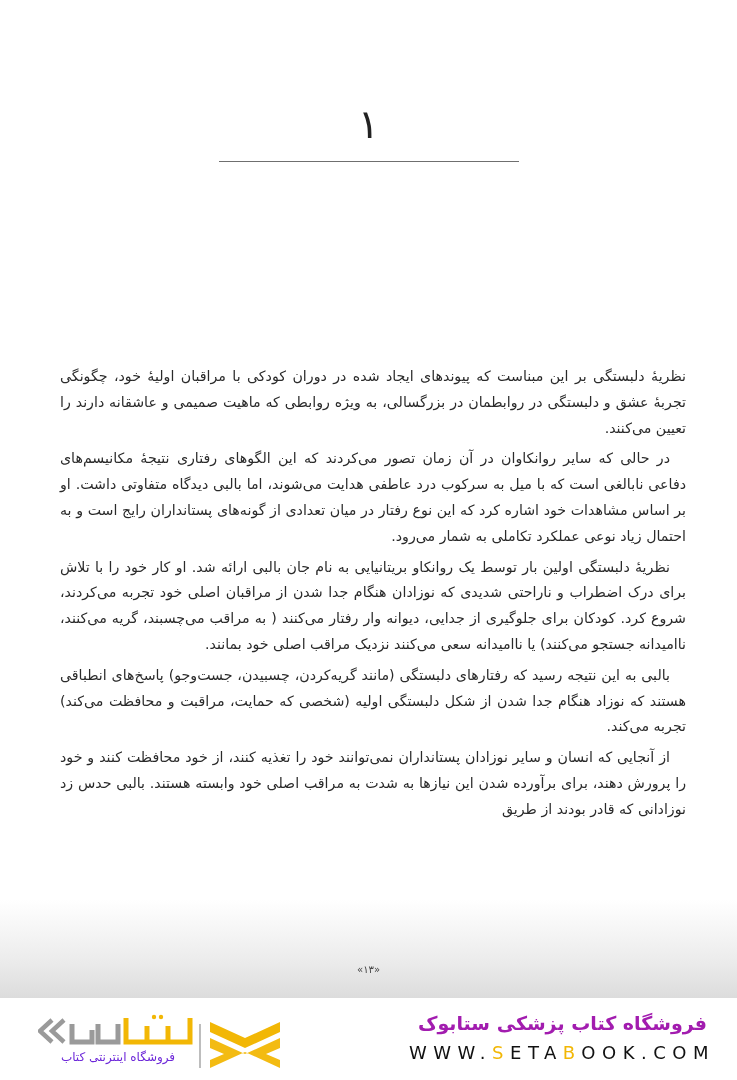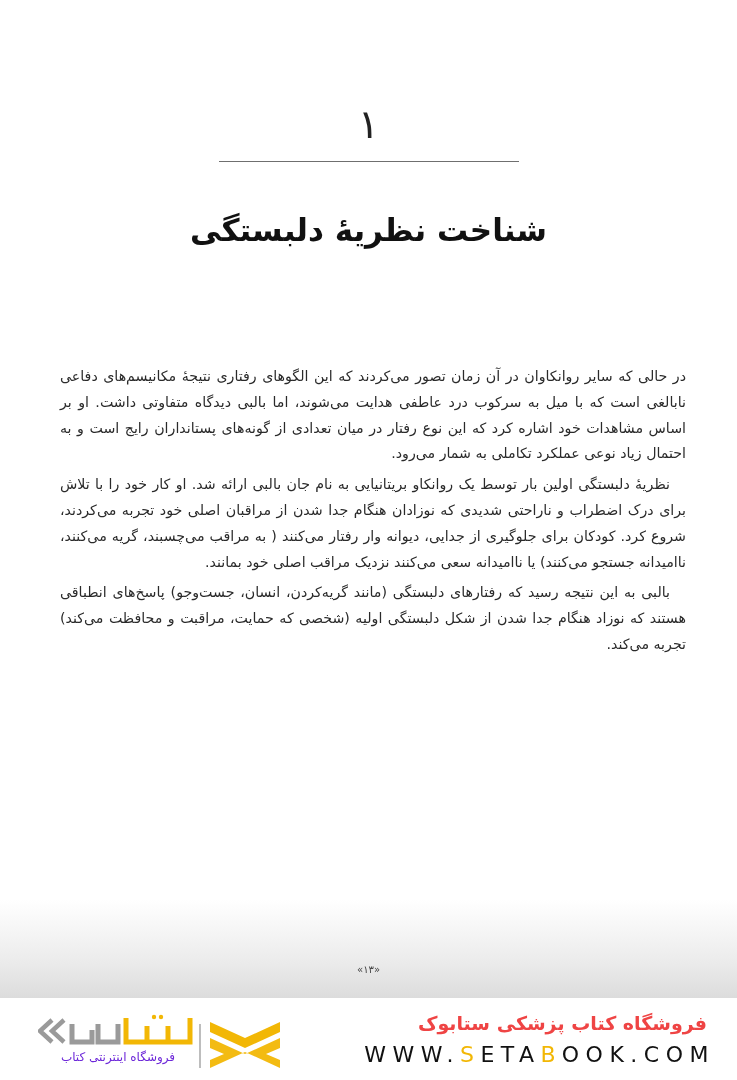--- a/index.html
+++ b/index.html
@@ -45,25 +45,25 @@
       font-family: "DejaVu Sans", sans-serif;
     }
 
     .banner {
       position: absolute; left: 0; top: 998px; width: 737px; height: 82px;
       background: #ffffff;
     }
     .banner-title {
       position: absolute; right: 30px; top: 14px;
       font-family: "DejaVu Sans", sans-serif; font-size: 19px; font-weight: bold;
-      color: #ef4444; direction: rtl; white-space: nowrap;
+      color: #a21caf; direction: rtl; white-space: nowrap;
     }
     .banner-url {
       position: absolute; right: 22px; top: 44px;
-      font-family: "DejaVu Sans", sans-serif; font-size: 22px; letter-spacing: 6.5px;
+      font-family: "DejaVu Sans", sans-serif; font-size: 18px; letter-spacing: 6.5px;
       color: #111; white-space: nowrap; text-align: right;
     }
     .banner-url .hl { color: #f2b705; }
 
     .logo-mark { position: absolute; left: 208px; top: 22px; width: 74px; height: 52px; }
     .logo-divider { position: absolute; left: 199px; top: 26px; width: 2px; height: 44px; background: #bdbdbd; }
     .logo-word {
       position: absolute; left: 38px; top: 14px; width: 155px; height: 38px;
     }
     .logo-sub {
@@ -71,26 +71,27 @@
       font-family: "DejaVu Sans", sans-serif; font-size: 12px; color: #6d28d9;
       direction: rtl; text-align: center; white-space: nowrap;
     }
   </style>
 </head>
 <body>
 
 <div class="page">
   <div class="chapter-number">۱</div>
   <div class="chapter-rule"></div>
-  <h1 class="chapter-title">شناخت نظریهٔ دلبستگی</h1>
 
   <div class="body-text">
+    <p>نظریهٔ دلبستگی بر این مبناست که پیوندهای ایجاد شده در دوران کودکی با مراقبان اولیهٔ خود، چگونگی تجربهٔ عشق و دلبستگی در روابطمان در بزرگسالی، به ویژه روابطی که ماهیت صمیمی و عاشقانه دارند را تعیین می‌کنند.</p>
     <p>در حالی که سایر روانکاوان در آن زمان تصور می‌کردند که این الگوهای رفتاری نتیجهٔ مکانیسم‌های دفاعی نابالغی است که با میل به سرکوب درد عاطفی هدایت می‌شوند، اما بالبی دیدگاه متفاوتی داشت. او بر اساس مشاهدات خود اشاره کرد که این نوع رفتار در میان تعدادی از گونه‌های پستانداران رایج است و به احتمال زیاد نوعی عملکرد تکاملی به شمار می‌رود.</p>
     <p>نظریهٔ دلبستگی اولین بار توسط یک روانکاو بریتانیایی به نام جان بالبی ارائه شد. او کار خود را با تلاش برای درک اضطراب و ناراحتی شدیدی که نوزادان هنگام جدا شدن از مراقبان اصلی خود تجربه می‌کردند، شروع کرد. کودکان برای جلوگیری از جدایی، دیوانه وار رفتار می‌کنند ( به مراقب می‌چسبند، گریه می‌کنند، ناامیدانه جستجو می‌کنند) یا ناامیدانه سعی می‌کنند نزدیک مراقب اصلی خود بمانند.</p>
-    <p>بالبی به این نتیجه رسید که رفتارهای دلبستگی (مانند گریه‌کردن، انسان، جست‌وجو) پاسخ‌های انطباقی هستند که نوزاد هنگام جدا شدن از شکل دلبستگی اولیه (شخصی که حمایت، مراقبت و محافظت می‌کند) تجربه می‌کند.</p>
+    <p>بالبی به این نتیجه رسید که رفتارهای دلبستگی (مانند گریه‌کردن، چسبیدن، جست‌وجو) پاسخ‌های انطباقی هستند که نوزاد هنگام جدا شدن از شکل دلبستگی اولیه (شخصی که حمایت، مراقبت و محافظت می‌کند) تجربه می‌کند.</p>
+    <p>از آنجایی که انسان و سایر نوزادان پستانداران نمی‌توانند خود را تغذیه کنند، از خود محافظت کنند و خود را پرورش دهند، برای برآورده شدن این نیازها به شدت به مراقب اصلی خود وابسته هستند. بالبی حدس زد نوزادانی که قادر بودند از طریق</p>
   </div>
 
   <div class="page-number">«۱۳»</div>
 </div>
 
 <div class="banner">
 
   <svg class="logo-word" viewBox="0 0 155 38">
 
     <path d="M14 8 L2 19 L14 30" fill="none" stroke="#9a9a9a" stroke-width="4.5" stroke-linejoin="miter"></path>

